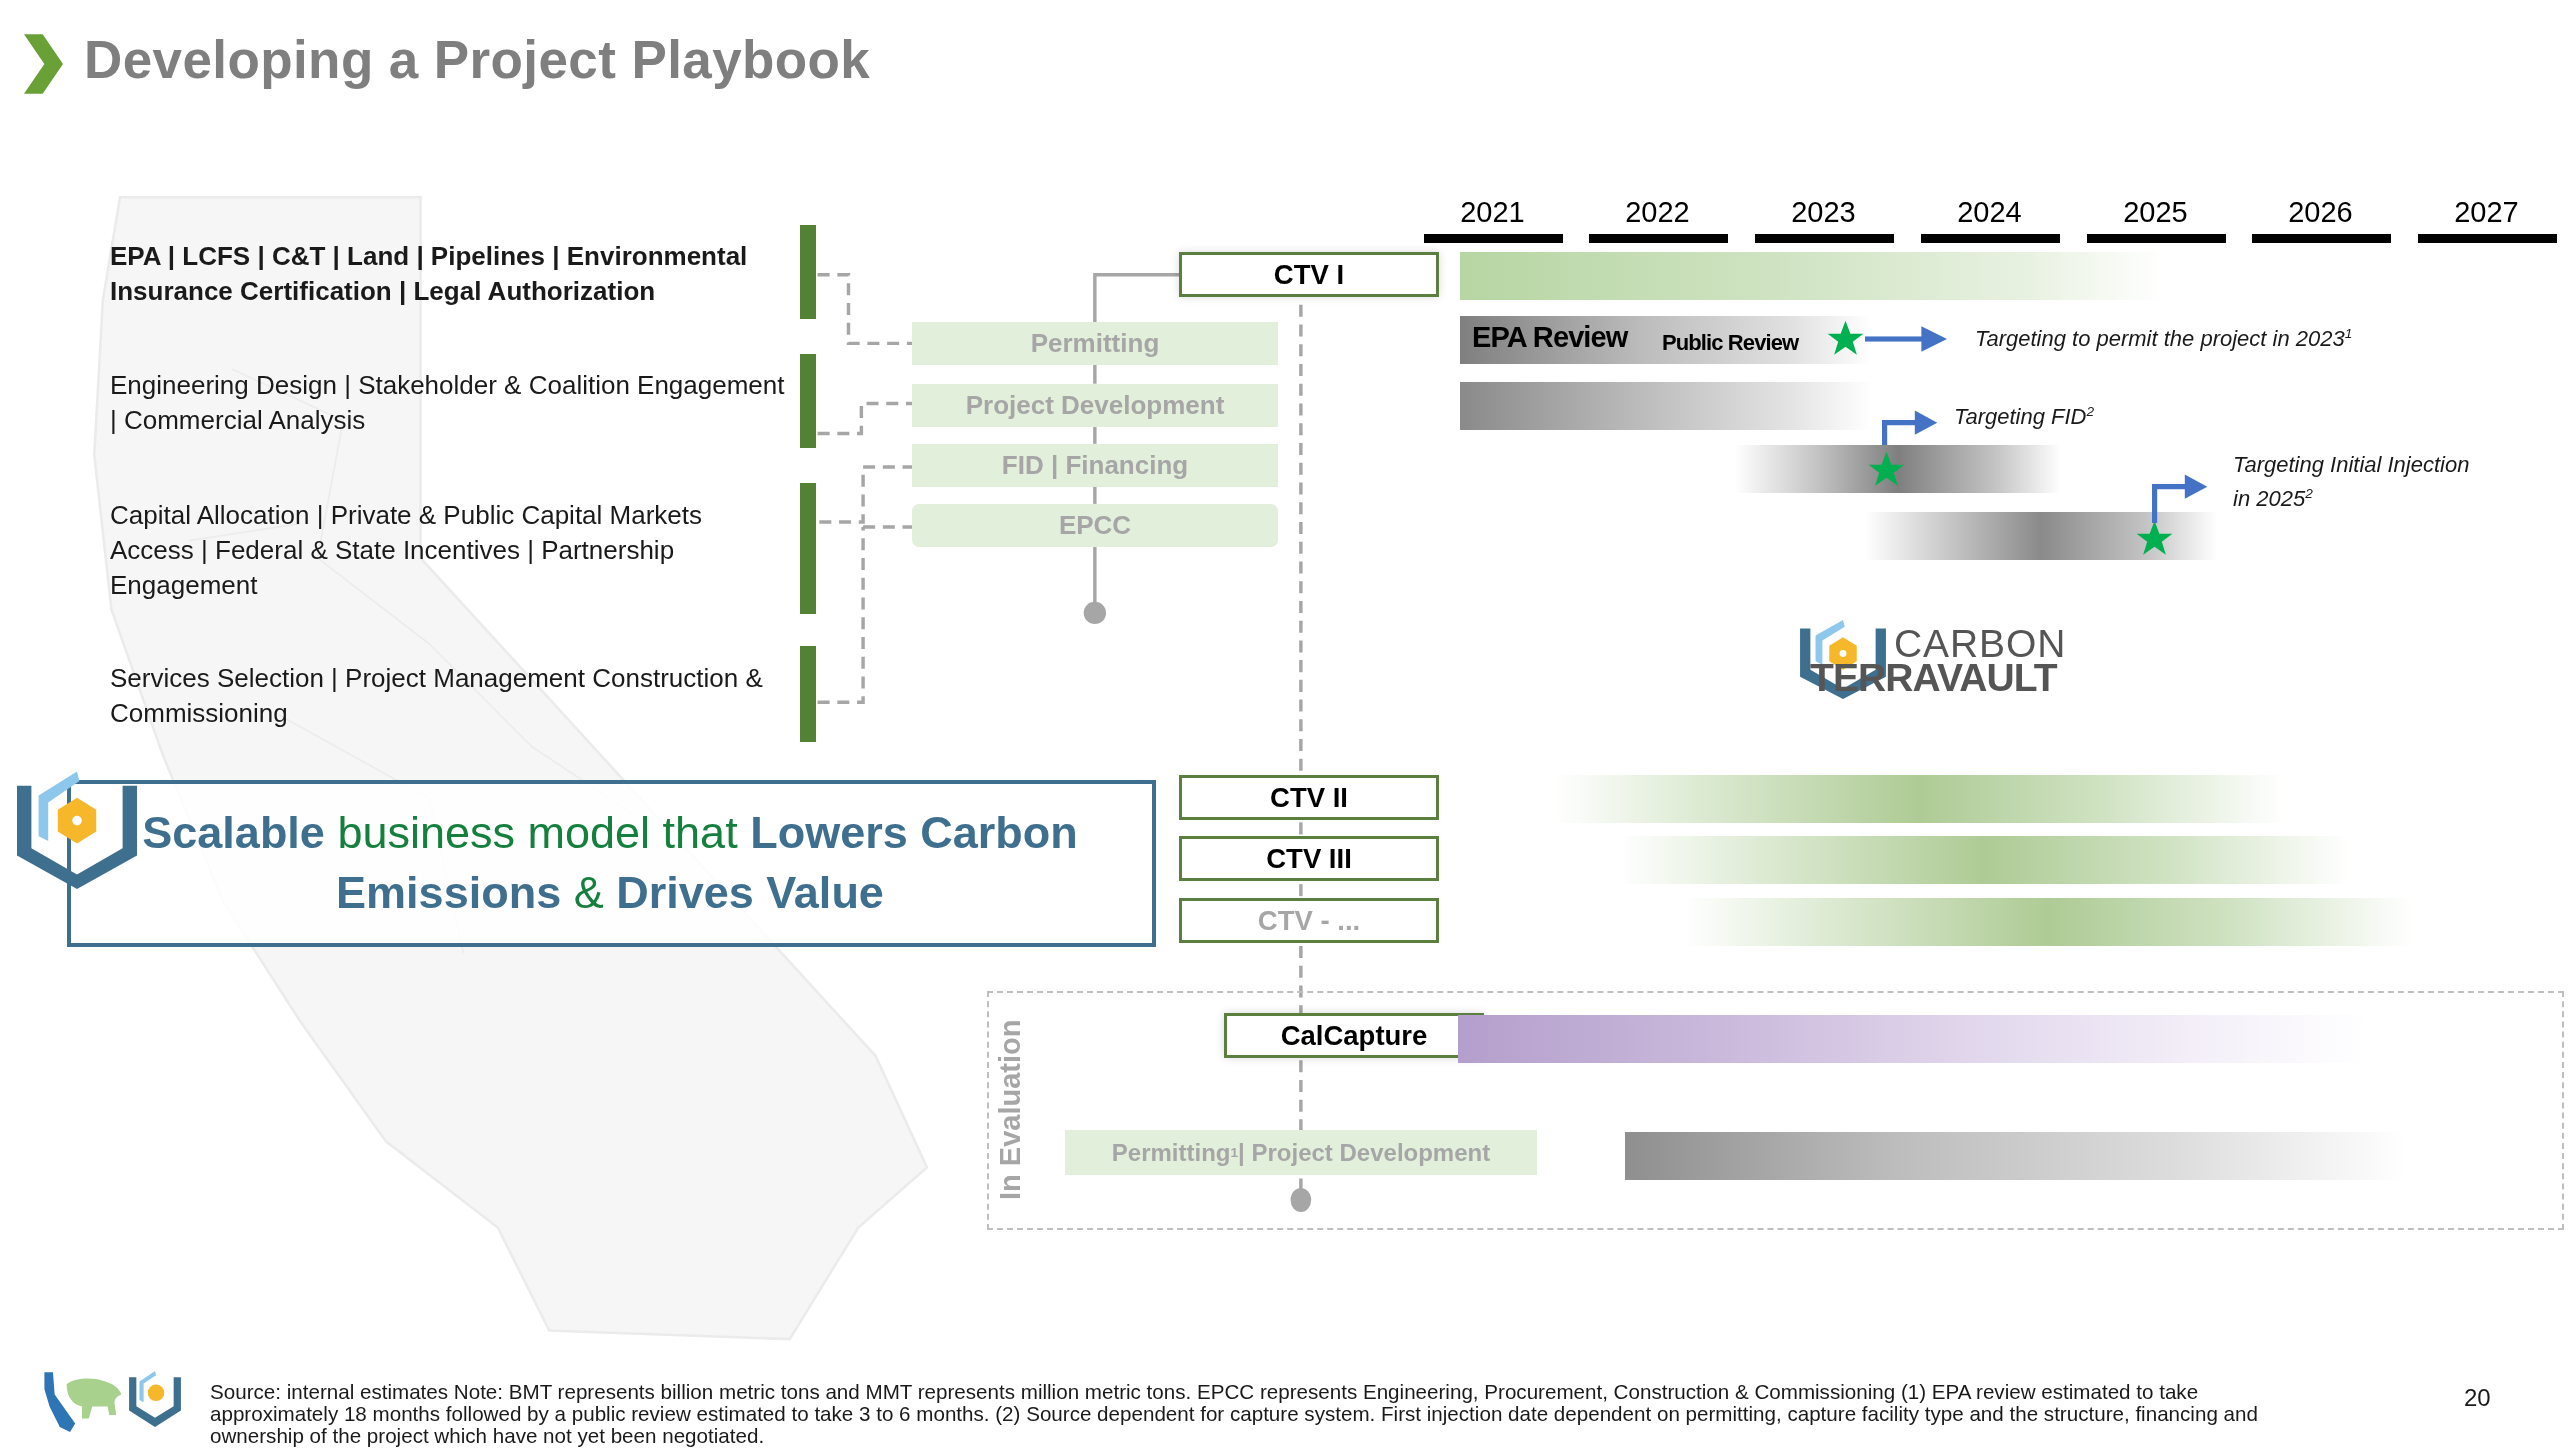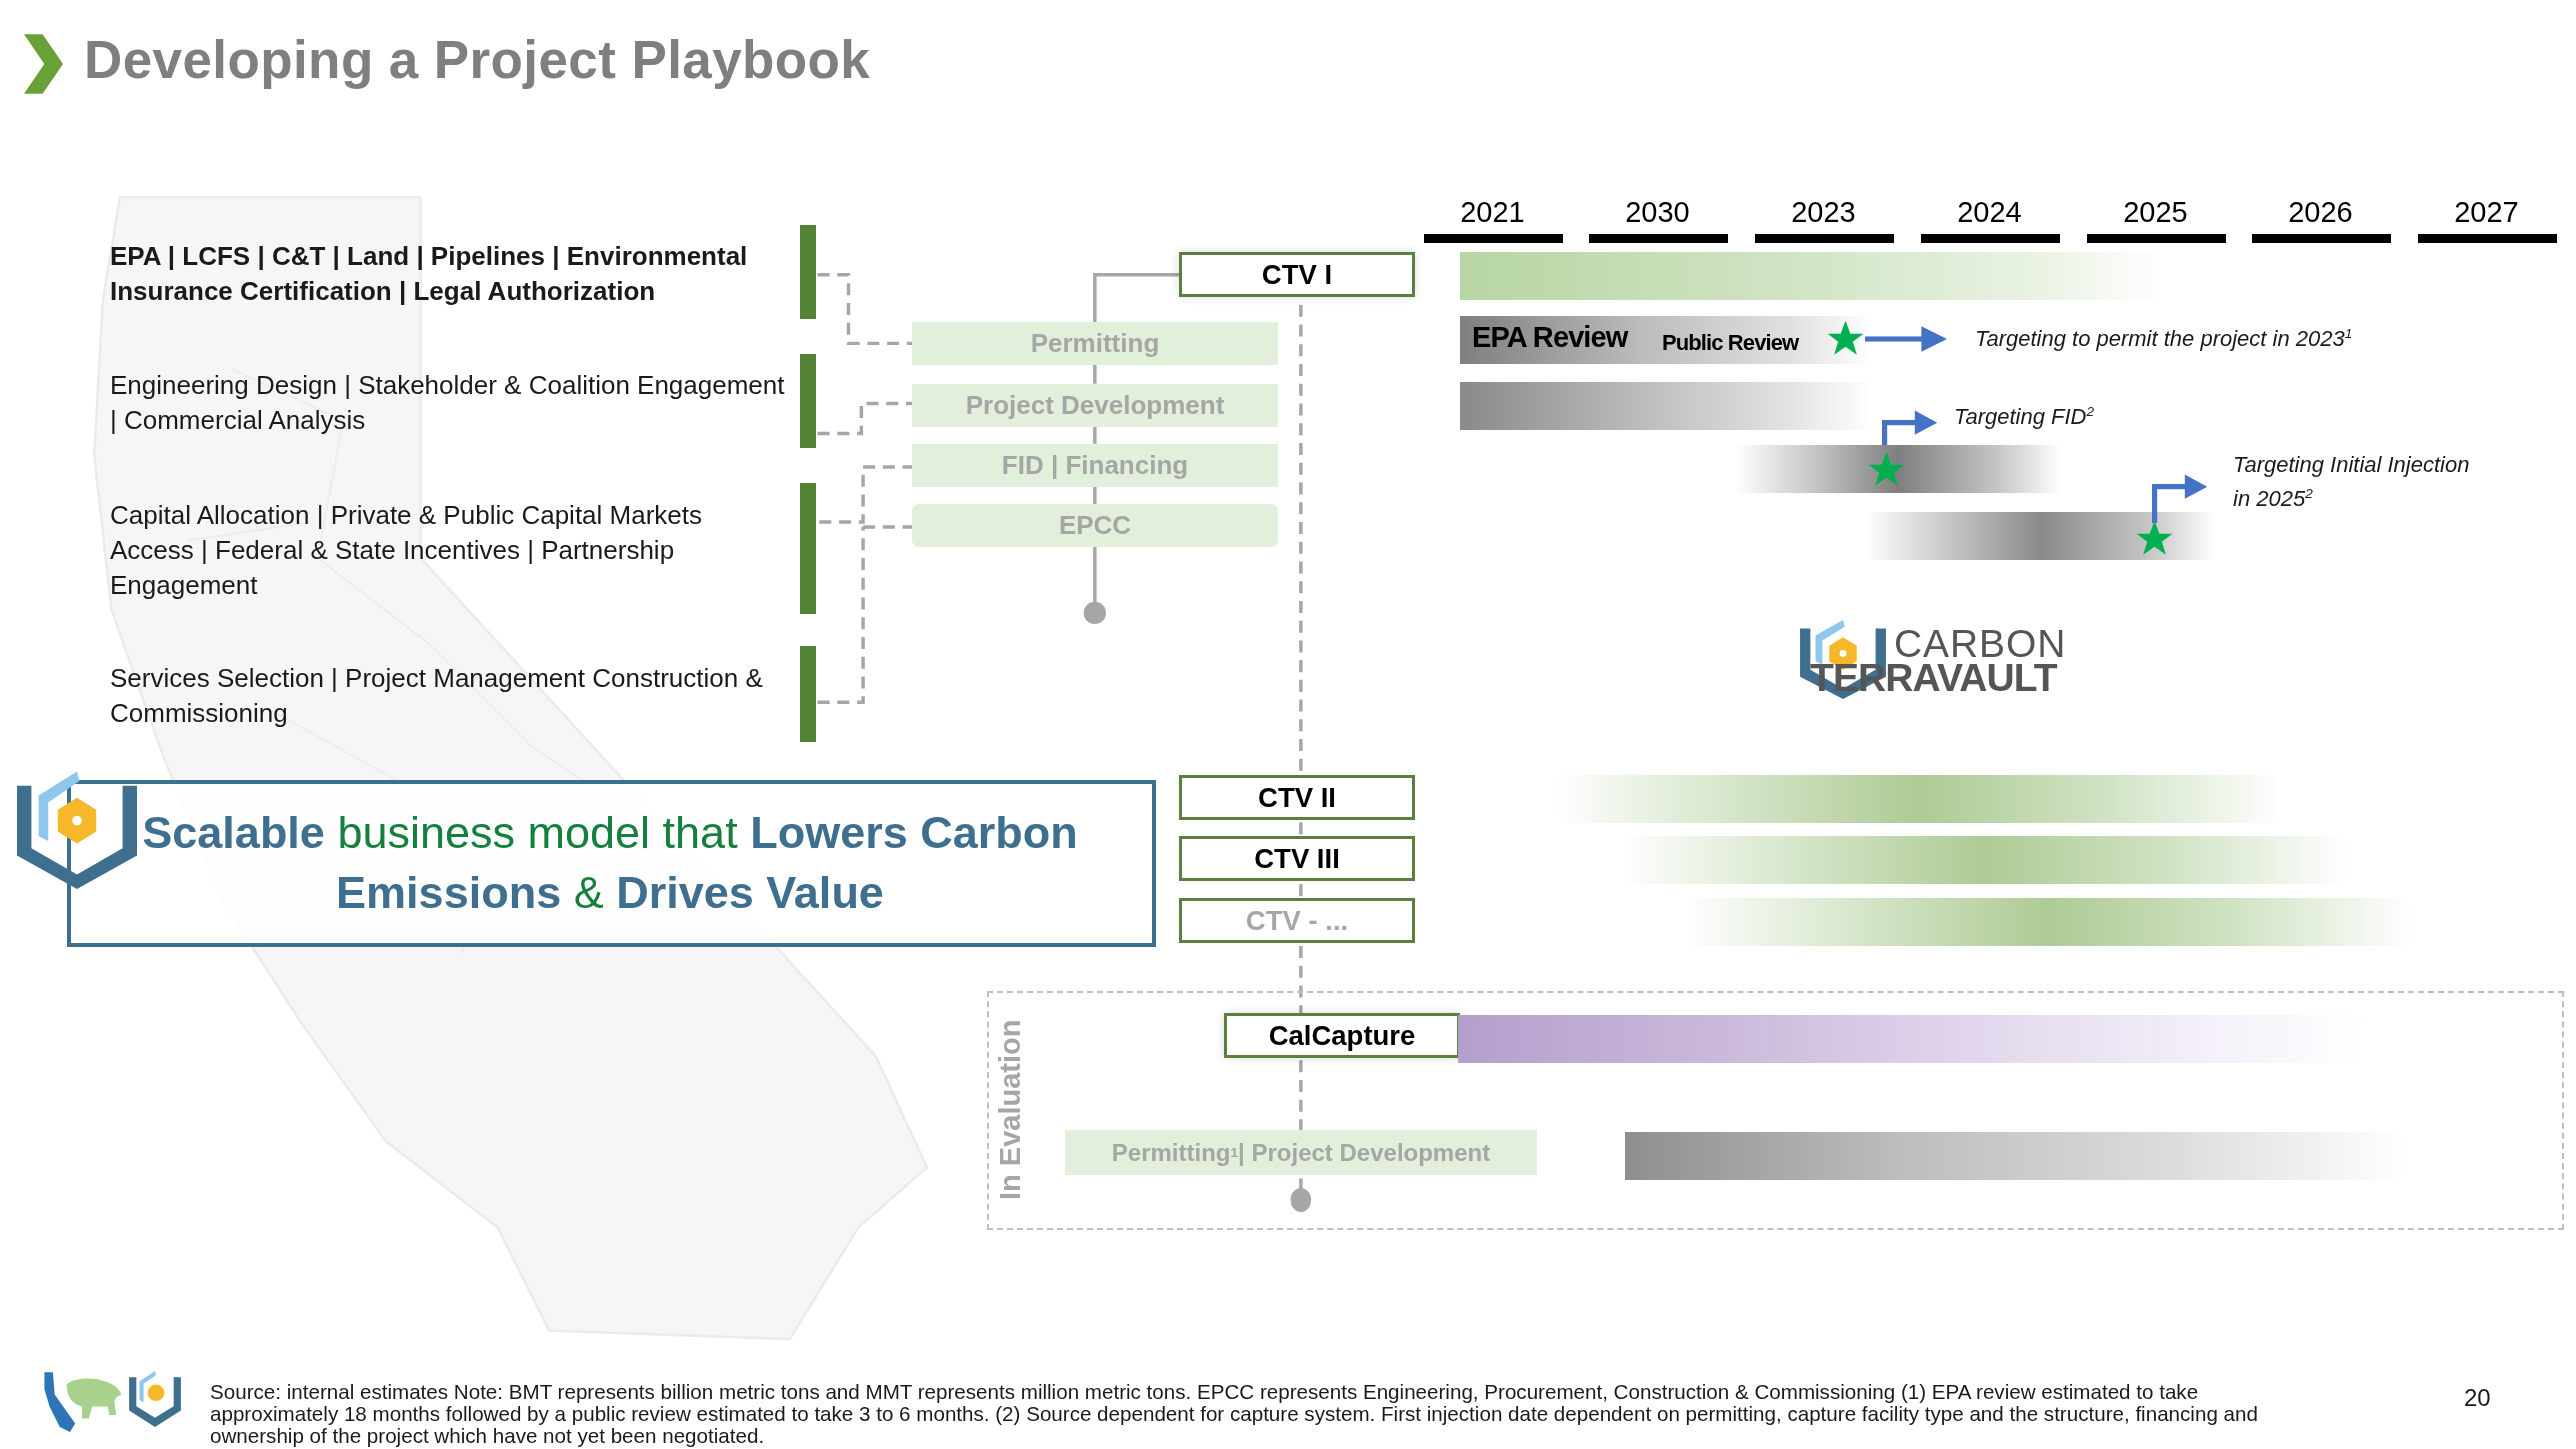--- a/index.html
+++ b/index.html
@@ -4,21 +4,21 @@
 <style>
   html,body{margin:0;padding:0;}
   body{width:2576px;height:1449px;position:relative;overflow:hidden;background:#ffffff;font-family:"Liberation Sans",sans-serif;color:#000;}
   .abs{position:absolute;}
   .title-chevron{left:24px;top:34px;width:39px;height:60px;}
   .title{left:84px;top:29px;font-size:53px;font-weight:bold;color:#7f7f7f;font-family:"Liberation Sans",sans-serif;letter-spacing:0.4px;white-space:nowrap;}
   .map-bg{left:17px;top:197px;width:1013px;height:1151px;}
   .cat-text{left:110px;font-size:26px;line-height:35px;color:#1a1a1a;font-family:"Liberation Sans",sans-serif;width:687px;}
   .cat-bar{left:800px;width:16.3px;background:#548235;}
   .phase{left:912px;width:366px;height:43px;background:#e2efda;color:#a6a6a6;font-weight:bold;font-size:26px;display:flex;align-items:center;justify-content:center;font-family:"Liberation Sans",sans-serif;}
-  .ctv-box{left:1179px;width:236px;height:45px;border:3.4px solid #5b7f3f;box-sizing:border-box;background:#fff;display:flex;align-items:center;justify-content:center;font-weight:bold;font-size:27.5px;box-shadow:0 0 8.6px rgba(0,0,0,0.15);}
+  .ctv-box{left:1179px;width:260px;height:45px;border:3.4px solid #5b7f3f;box-sizing:border-box;background:#fff;display:flex;align-items:center;justify-content:center;font-weight:bold;font-size:27.5px;box-shadow:0 0 8.6px rgba(0,0,0,0.15);}
   .year{top:196px;width:137px;text-align:center;font-size:29px;color:#000;}
   .year-bar{top:234px;height:8.6px;background:#000;width:139px;}
   .gbar{height:48px;}
   .note{font-style:italic;font-size:22px;color:#1a1a1a;white-space:nowrap;}
   .strategy{left:67px;top:780px;width:1089px;height:167px;border:4.3px solid #3f6f8f;box-sizing:border-box;background:rgba(255,255,255,0.85);}
   .strategy-text{left:129px;top:803px;width:962px;text-align:center;font-size:45px;line-height:60px;color:#3f6f8f;}
   .strategy-text b{font-weight:bold;}
   .strategy-text .light{color:#15803d;font-weight:normal;}
   .eval-box{left:987px;top:991px;width:1577px;height:239px;border:2.6px dashed #bfbfbf;box-sizing:border-box;}
   .footer-text{left:210px;top:1381px;width:2112px;font-size:20.6px;line-height:22px;color:#1a1a1a;}
@@ -78,21 +78,21 @@
 <div class="abs phase" style="top:504px;border-radius:7px;">EPCC</div>
 
 <div class="abs ctv-box" style="top:252px;">CTV I</div>
 <div class="abs ctv-box" style="top:775px;box-shadow:none;">CTV II</div>
 <div class="abs ctv-box" style="top:836px;box-shadow:none;">CTV III</div>
 <div class="abs ctv-box" style="top:898px;box-shadow:none;color:#a6a6a6;">CTV - ...</div>
 
 <div id="years">
     <div class="abs year" style="left: 1424px;">2021</div>
     <div class="abs year-bar" style="left: 1424px;"></div>
-    <div class="abs year" style="left: 1589px;">2030</div>
+    <div class="abs year" style="left: 1589px;">2022</div>
     <div class="abs year-bar" style="left: 1589px;"></div>
     <div class="abs year" style="left: 1755px;">2023</div>
     <div class="abs year-bar" style="left: 1755px;"></div>
     <div class="abs year" style="left: 1921px;">2024</div>
     <div class="abs year-bar" style="left: 1921px;"></div>
     <div class="abs year" style="left: 2087px;">2025</div>
     <div class="abs year-bar" style="left: 2087px;"></div>
     <div class="abs year" style="left: 2252px;">2026</div>
     <div class="abs year-bar" style="left: 2252px;"></div>
     <div class="abs year" style="left: 2418px;">2027</div>

